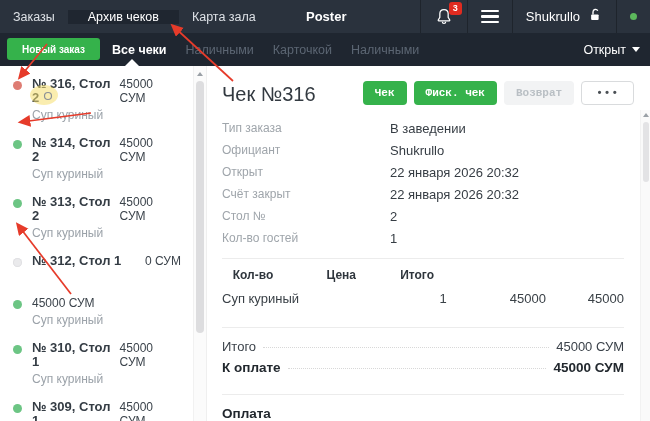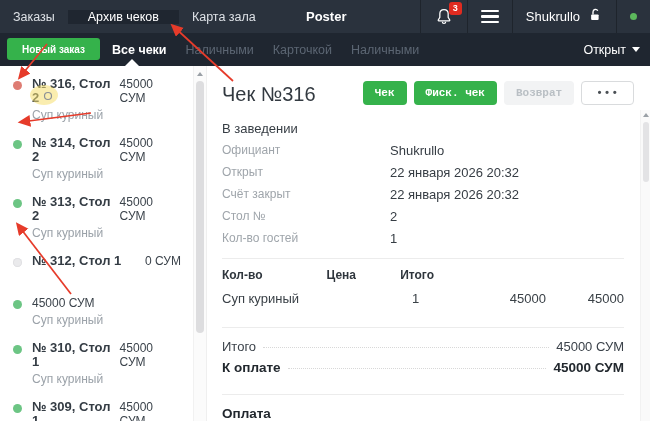--- a/index.html
+++ b/index.html
@@ -67,21 +67,21 @@
   .info-list { margin-top:11px; }
   .info-row { display:flex; align-items:center; height:22px; }
   .info-label { width:168px; font-size:12px; color:#9fa5ab; }
   .info-value { font-size:13px; color:#363d44; }
 
   .items-table { margin-top:9px; border-top:1px solid #ececec; padding-top:9px; }
   .t-row { display:flex; }
   .t-head { font-weight:bold; font-size:12px; color:#2f363d; }
   .t-body { margin-top:9px; font-size:13px; color:#3a4147; }
   .c-name { flex:1; }
-  .c-qty { width:62px; text-align:left; }
+  .c-qty { width:62px; text-align:center; }
   .c-price { width:72px; text-align:right; }
   .c-total { width:78px; text-align:right; }
   .modifier { font-size:8px; color:#9aa0a6; margin-top:4px; }
 
   .totals { margin-top:21px; border-top:1px solid #ececec; padding-top:11px; }
   .sum-row { display:flex; align-items:baseline; height:21px; font-size:13px; color:#3b424a; }
   .sum-row .leader { flex:1; border-bottom:1px dotted #d8d8d8; margin:0 7px; transform:translateY(-3px); }
   .sum-row.bold { font-weight:bold; font-size:13.5px; color:#22282e; }
 
   .payment-block { margin-top:13px; border-top:1px solid #ececec; padding-top:11px; }
@@ -228,20 +228,21 @@
 
     <div class="header-buttons">
       <button class="btn green">Чек</button>
       <button class="btn green">Фиск. чек</button>
       <button class="btn disabled">Возврат</button>
       <button class="btn more">•••</button>
     </div>
 
     <div class="info-list">
         <div class="info-row">
+    <span class="info-label">Тип заказа</span>
     <span class="info-value">В заведении</span>
   </div>
         <div class="info-row">
     <span class="info-label">Официант</span>
     <span class="info-value">Shukrullo</span>
   </div>
         <div class="info-row">
     <span class="info-label">Открыт</span>
     <span class="info-value">22 января 2026 20:32</span>
   </div>

